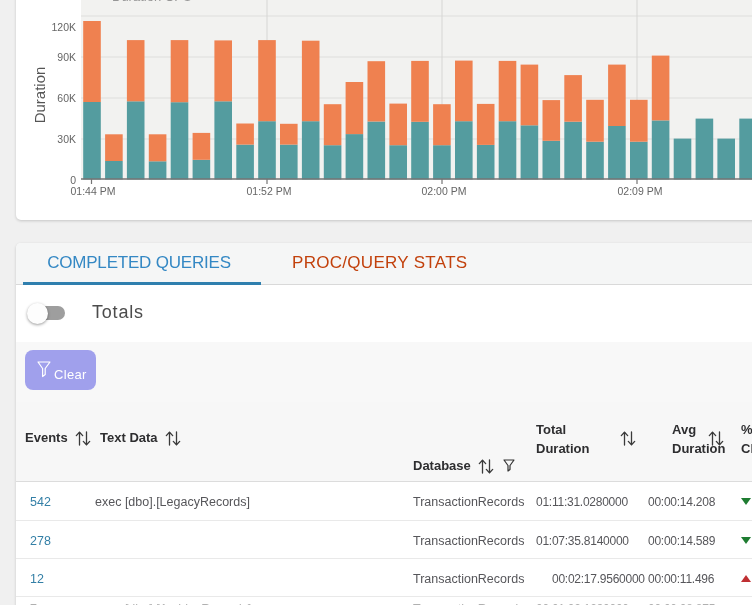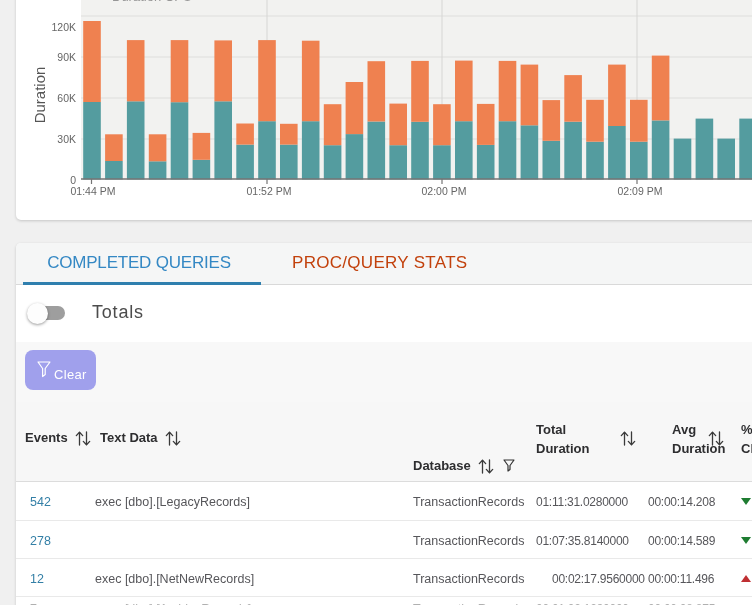--- a/index.html
+++ b/index.html
@@ -215,21 +215,20 @@
     </div>
     <div class="row" style="top:39px;">
       <span class="cell num" style="left:14px;">278</span>
       <span class="cell" style="left:397px;">TransactionRecords</span>
       <span class="cell dur" style="left:520px;">01:07:35.8140000</span>
       <span class="cell dur" style="left:632px;">00:00:14.589</span>
       <span class="tri tri-down" style="left:725px; top:16px;"></span>
     </div>
     <div class="row" style="top:77px;">
       <span class="cell num" style="left:14px;">12</span>
-      <span class="cell" style="left:79px;">exec [dbo].[NetNewRecords]</span>
       <span class="cell" style="left:397px;">TransactionRecords</span>
       <span class="cell dur" style="left:536px;">00:02:17.9560000</span>
       <span class="cell dur" style="left:632px;">00:00:11.496</span>
       <span class="tri tri-up" style="left:725px; top:16px;"></span>
     </div>
     <div class="row r4" style="top:115px;">
       <span class="cell num" style="left:14px;">7</span>
       <span class="cell" style="left:79px;">exec [dbo].[ArchiveRecords]</span>
       <span class="cell" style="left:397px;">TransactionRecords</span>
       <span class="cell dur" style="left:520px;">00:01:02.1230000</span>

